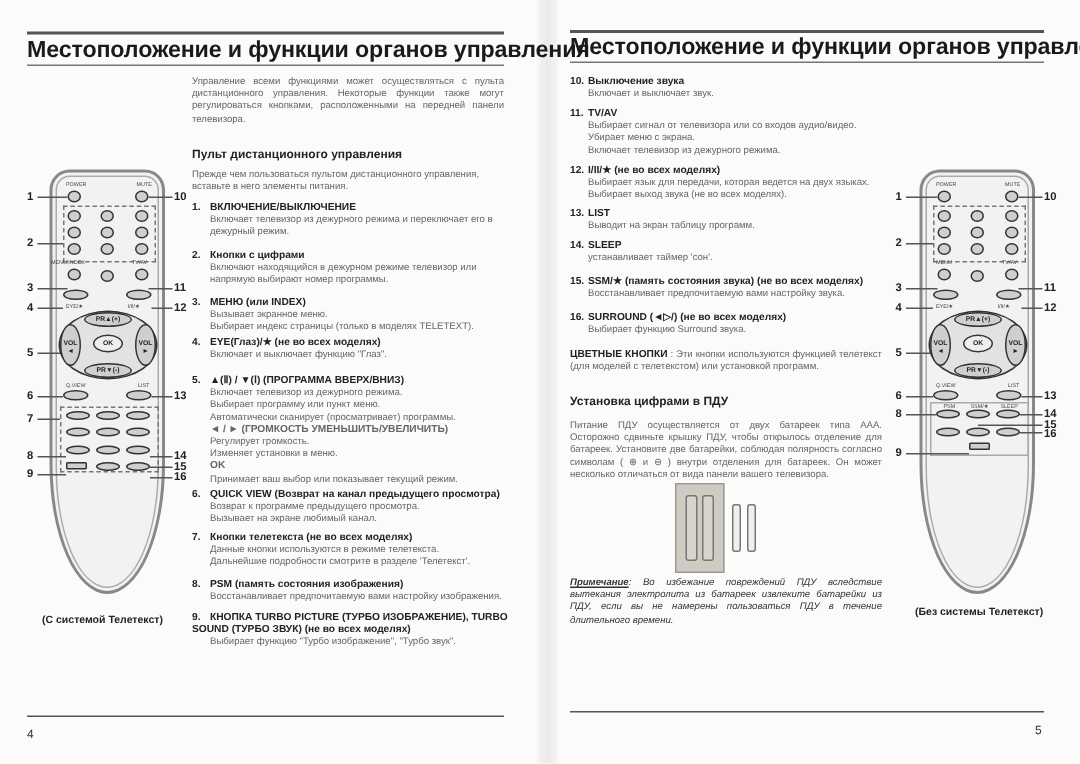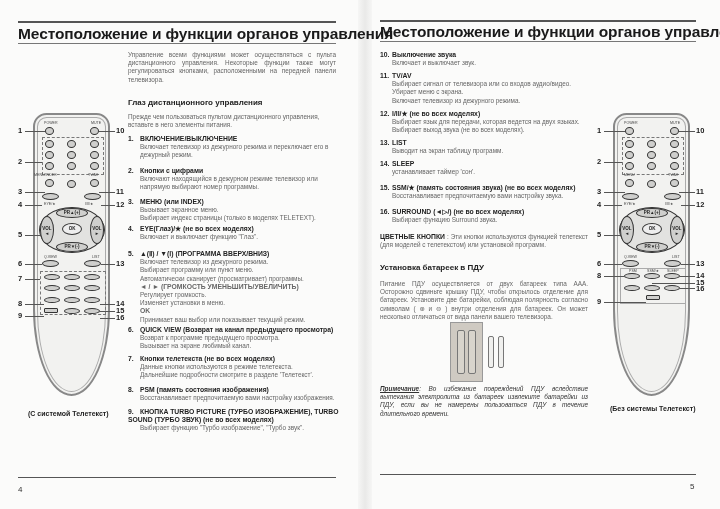--- a/index.html
+++ b/index.html
@@ -40,21 +40,21 @@
 <body>
 
 <div class="gutter"></div>
 
 <div class="page left">
   <div class="rule" style="left:18px;top:21px;width:318px;"></div>
   <div class="title" style="left:18px;top:25px;">Местоположение и функции органов управления</div>
   <div class="rule thin" style="left:18px;top:43px;width:318px;"></div>
 
   <div class="txt" style="left:128px;top:51px;width:208px;text-align:justify;">Управление всеми функциями может осуществляться с пульта дистанционного управления. Некоторые функции также могут регулироваться кнопками, расположенными на передней панели телевизора.</div>
-  <div class="subhead" style="left:128px;top:98px;">Глаз дистанционного управления</div>
+  <div class="subhead" style="left:128px;top:98px;">Пульт дистанционного управления</div>
   <div class="txt" style="left:128px;top:113px;width:208px;">Прежде чем пользоваться пультом дистанционного управления, вставьте в него элементы питания.</div>
 
   <div class="item" style="left:128px;top:135px;width:210px;">
     <div class="head"><span class="num">1.</span><span>ВКЛЮЧЕНИЕ/ВЫКЛЮЧЕНИЕ</span></div>
     <div class="body">Включает телевизор из дежурного режима и переключает его в дежурный режим.</div>
   </div>
   <div class="item" style="left:128px;top:167px;width:210px;">
     <div class="head"><span class="num">2.</span><span>Кнопки с цифрами</span></div>
     <div class="body">Включают находящийся в дежурном режиме телевизор или напрямую выбирают номер программы.</div>
   </div>
@@ -234,21 +234,21 @@
   <div class="item" style="left:12px;top:208px;width:230px;">
     <div class="head"><span class="num">16.</span><span>SURROUND (◄▷/) (не во всех моделях)</span></div>
     <div class="body">Выбирает функцию Surround звука.</div>
   </div>
 
   <div class="txt" style="left:12px;top:233px;width:208px;text-align:justify;">
     <span style="font-weight:bold;color:#222;font-size:6.8px;">ЦВЕТНЫЕ КНОПКИ</span>
     <span>: Эти кнопки используются функцией телетекст (для моделей с телетекстом) или установкой программ.</span>
   </div>
 
-  <div class="subhead" style="left:12px;top:263px;">Установка батареек в ПДУ</div>
+  <div class="subhead" style="left:12px;top:263px;">Установка цифрами в ПДУ</div>
   <div class="txt" style="left:12px;top:280px;width:208px;text-align:justify;">Питание ПДУ осуществляется от двух батареек типа AAA. Осторожно сдвиньте крышку ПДУ, чтобы открылось отделение для батареек. Установите две батарейки, соблюдая полярность согласно символам ( ⊕ и ⊖ ) внутри отделения для батареек. Он может несколько отличаться от вида панели вашего телевизора.</div>
 
   <div>
     <div class="battery-box" style="left:82px;top:322px;width:33px;height:60px;"></div>
     <div class="battery" style="left:89px;top:330px;width:8px;height:44px;background:#d8d4cc;"></div>
     <div class="battery" style="left:100px;top:330px;width:8px;height:44px;background:#d8d4cc;"></div>
     <div class="battery" style="left:120px;top:336px;width:6px;height:32px;"></div>
     <div class="battery" style="left:130px;top:336px;width:6px;height:32px;"></div>
   </div>
 

